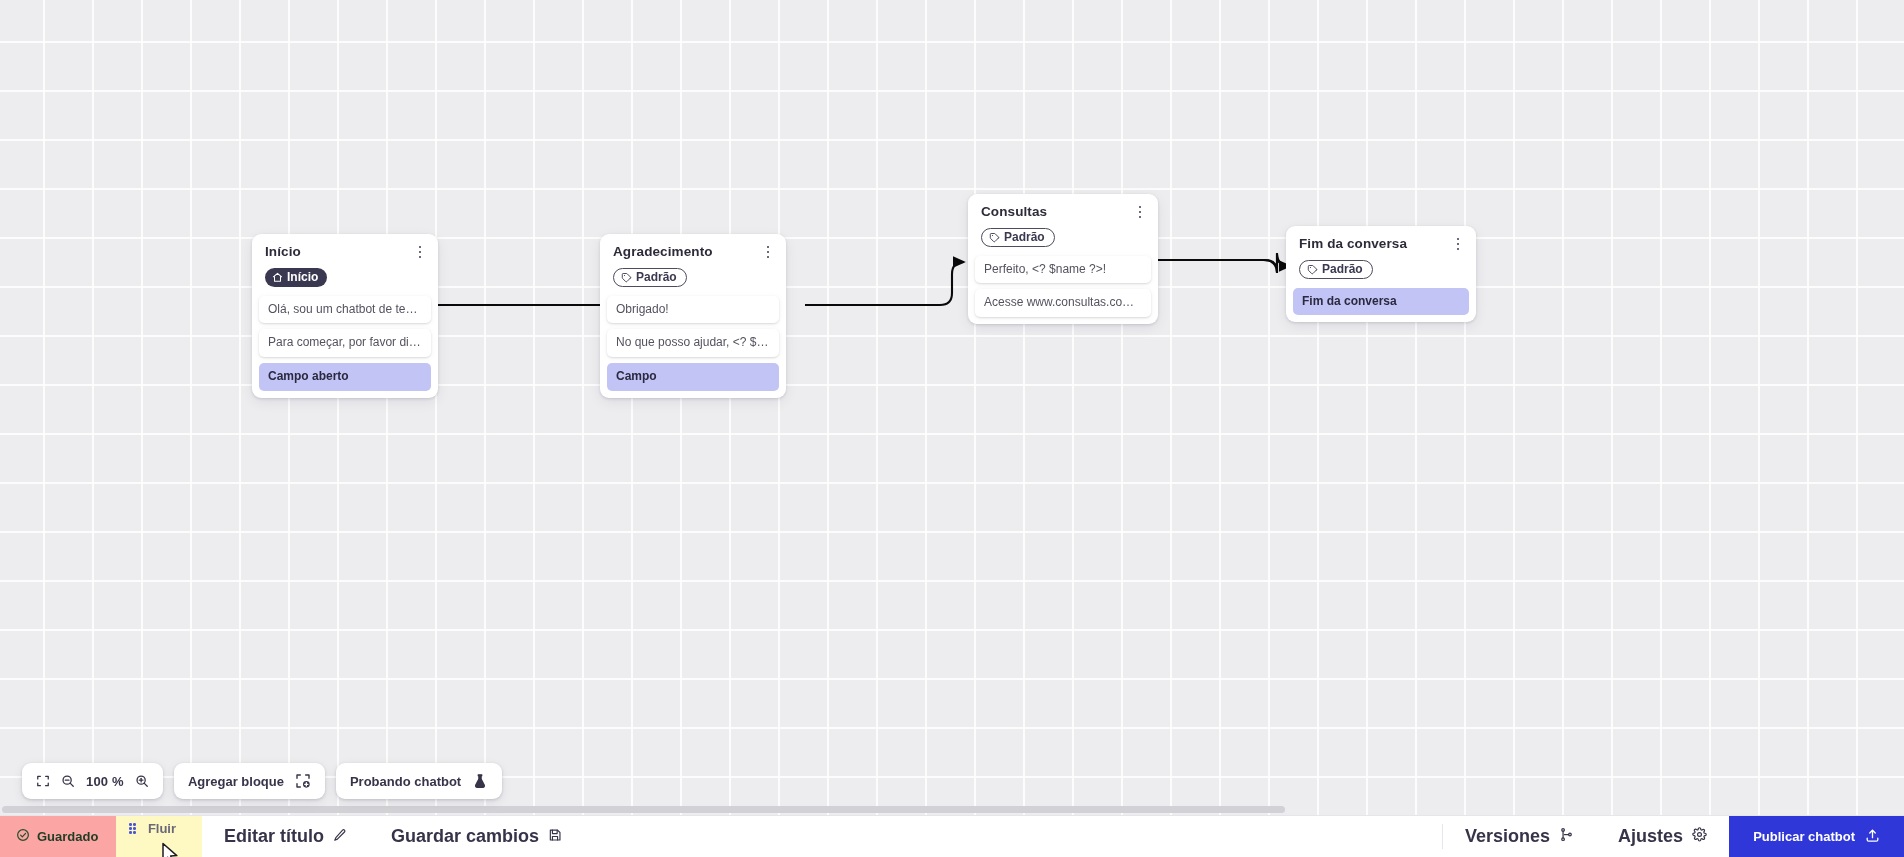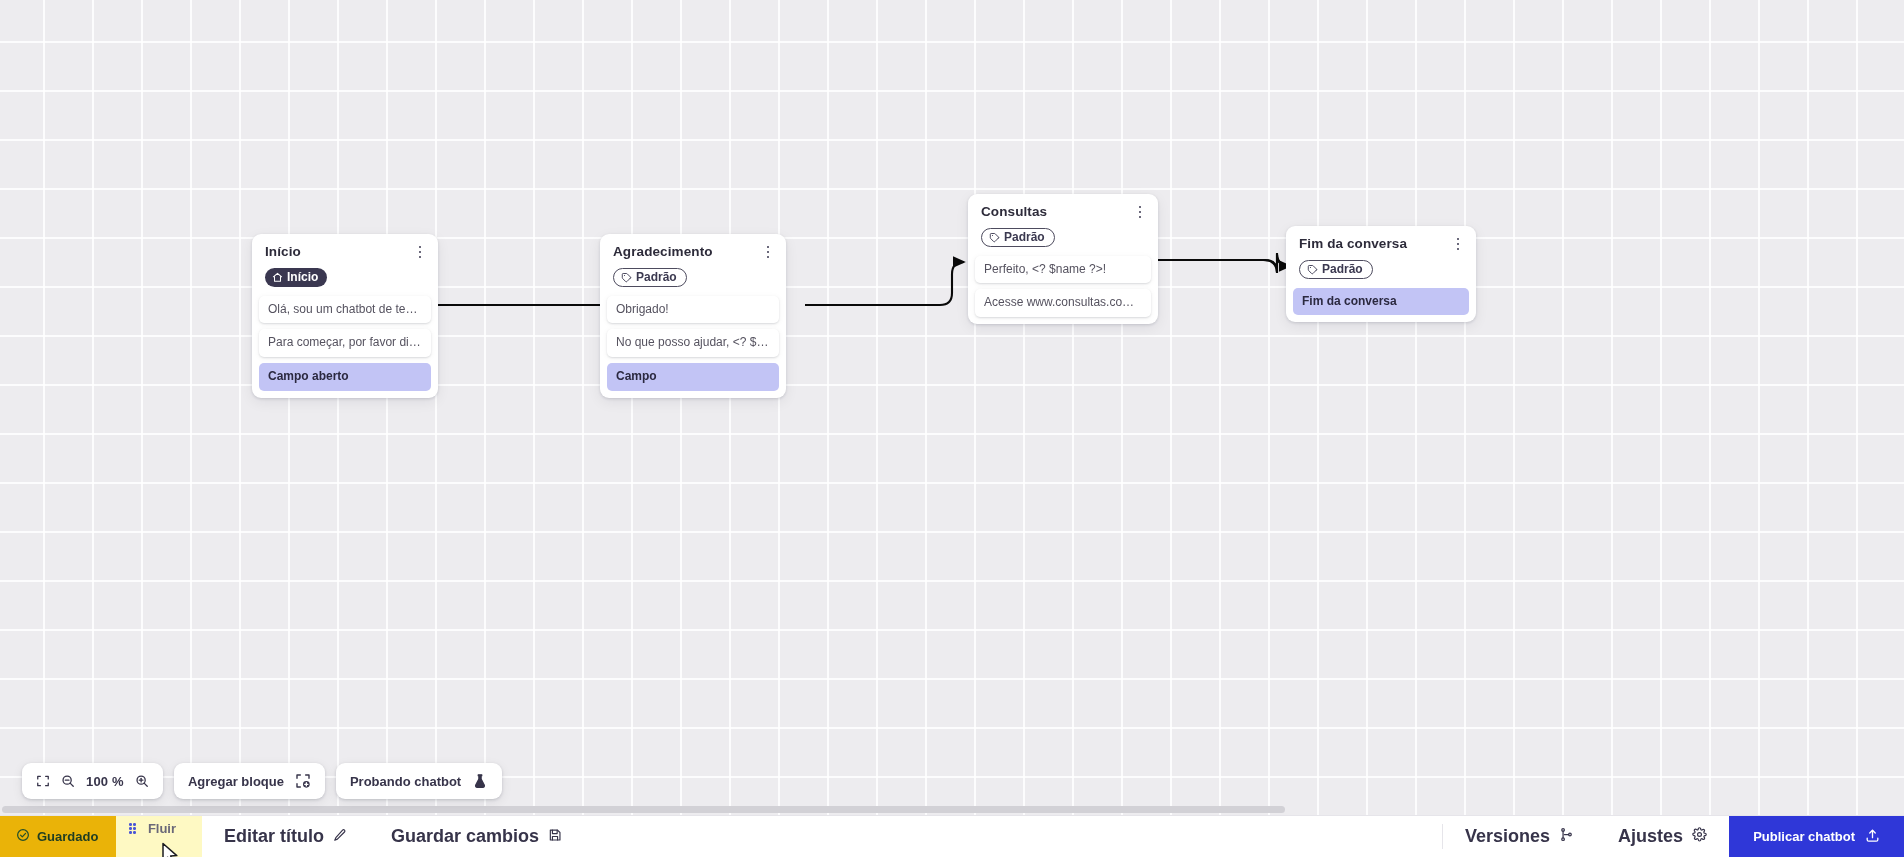--- a/index.html
+++ b/index.html
@@ -139,21 +139,21 @@
   #bottombar {
     position: absolute;
     left: 0; bottom: 0;
     width: 1904px; height: 42px;
     background: #ffffff;
     border-top: 1px solid #e6e5ea;
     display: flex; align-items: stretch;
     z-index: 10;
   }
   .saved-chip {
-    background: #eab308;
+    background: #fca5a5;
     color: #1f3d22;
     display: flex; align-items: center; gap: 7px;
     padding: 0 18px 0 16px;
     font-size: 13px; font-weight: 700;
     height: 100%;
   }
   .tab-flow {
     display: flex; align-items: center; gap: 12px;
     padding: 0 26px 16px 13px;
     background: #fef9c3;

